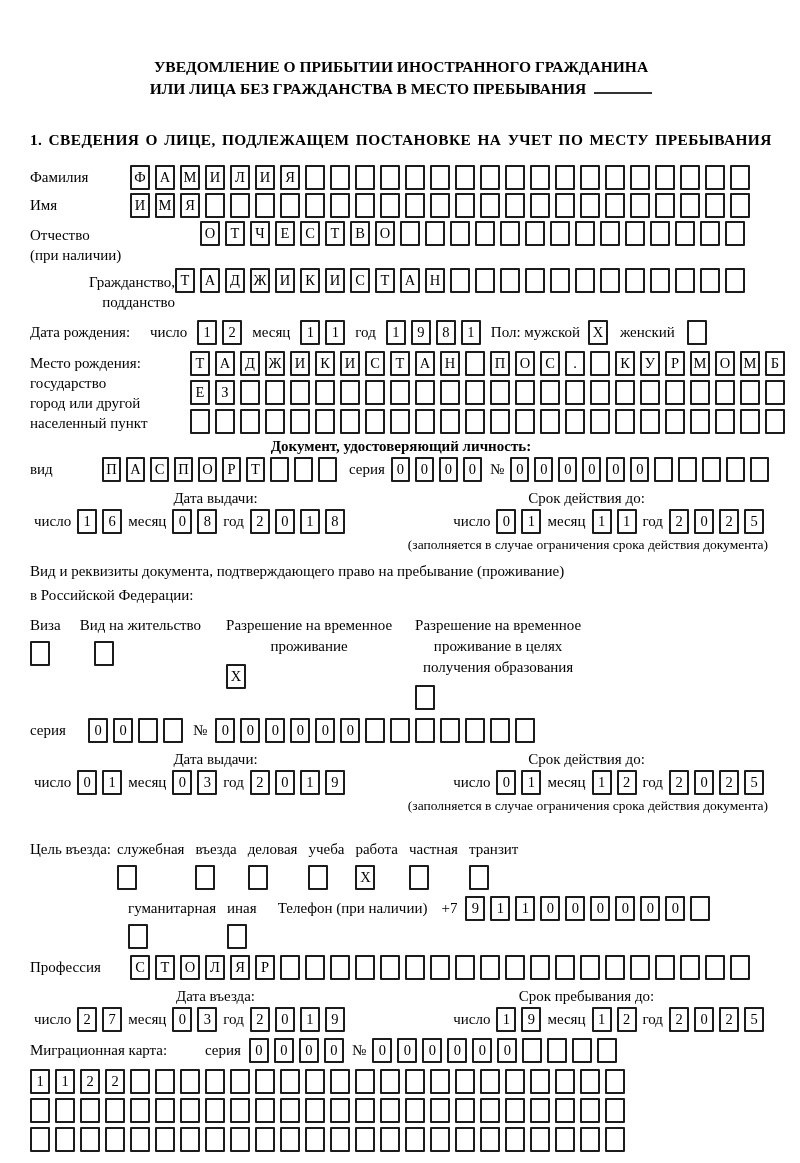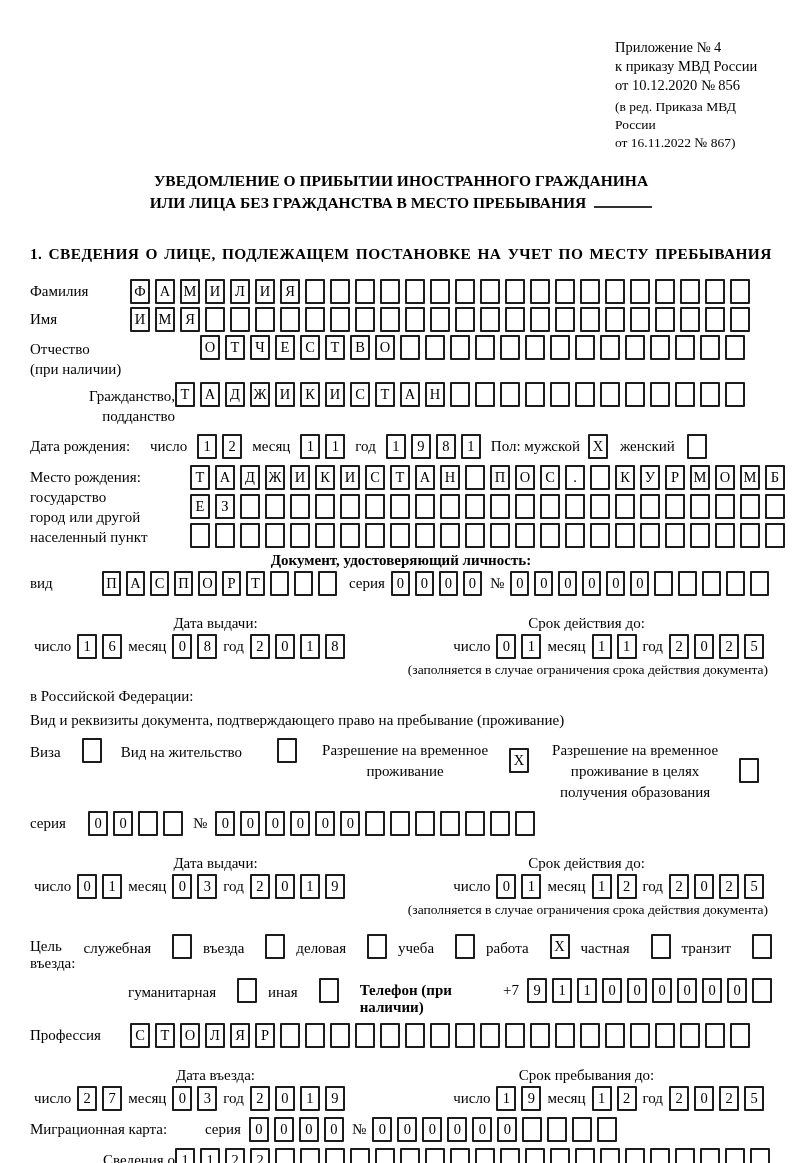--- a/index.html
+++ b/index.html
@@ -23,49 +23,40 @@
   .w100{width:100px;}.w145{width:145px;text-align:right;}.w170{width:170px;}.w160{width:160px;}
   .cells{display:inline-flex;gap:5px;align-items:center;flex:none;}
   .cell{box-sizing:border-box;flex:none;width:20px;min-width:20px;height:25px;border:2px solid #1c1c1c;
         display:inline-flex;align-items:center;justify-content:center;font-size:14.5px;line-height:1;
         background:#fff;border-radius:1px;}
   .tight .cell{width:19px;min-width:19px;}
   .mllbl{line-height:20px;}
   .stack{display:flex;flex-direction:column;gap:4px;}
 
   
-  .subhead{display:flex;margin-top:19px;align-items:flex-end;}
+  .subhead{display:flex;margin-top:8px;align-items:flex-end;}
   .subhead span{width:50%;text-align:center;}
   .daterow{display:flex;justify-content:space-between;margin-top:2px;padding:0 8px 0 4px;}
   .dgroup{display:inline-flex;align-items:center;gap:6px;}
   .dlbl{margin:0 2px;}
   .note{font-size:13.5px;text-align:right;margin-top:3px;padding-right:4px;}
 
   
   .optrow{display:flex;align-items:flex-start;margin-top:6px;flex-wrap:nowrap;}
-  .opt{display:inline-flex;align-items:center;gap:21px;margin-right:11px;}
+  .opt{display:inline-flex;align-items:flex-start;gap:7px;margin-right:11px;flex-direction:column;}
   .opt .olbl{padding-top:4px;white-space:nowrap;}
   .vlines{text-align:center;line-height:21px;padding-top:2px;}
   .centerb{font-weight:bold;text-align:center;margin-top:4px;}
   .intro{margin-top:6px;line-height:24px;}
 </style>
 </head>
 <body>
 
 <div class="page">
 
-  <div class="hdr">
-    <div>Приложение № 4</div>
-    <div>к приказу МВД России</div>
-    <div>от 10.12.2020 № 856</div>
-    <div class="sub">
-      <div>(в ред. Приказа МВД России</div>
-      <div>от 16.11.2022 № 867)</div>
-    </div>
-  </div>
 
   <div class="title">
     <div>УВЕДОМЛЕНИЕ О ПРИБЫТИИ ИНОСТРАННОГО ГРАЖДАНИНА</div>
     <div><span>ИЛИ ЛИЦА БЕЗ ГРАЖДАНСТВА В МЕСТО ПРЕБЫВАНИЯ</span><span class="t-underline"></span></div>
   </div>
 
   <div class="sec">1. СВЕДЕНИЯ О ЛИЦЕ, ПОДЛЕЖАЩЕМ ПОСТАНОВКЕ НА УЧЕТ ПО МЕСТУ ПРЕБЫВАНИЯ</div>
 
   <div class="frow" style="margin-top:16px;">
     <span class="lbl w100">Фамилия</span>
@@ -389,22 +380,22 @@
           <span class="cell">2</span>
           <span class="cell">0</span>
           <span class="cell">2</span>
           <span class="cell">5</span>
         </span>
     </span>
   </div>
   <div class="note">(заполняется в случае ограничения срока действия документа)</div>
 
   <div class="intro">
+    <div>Вид и реквизиты документа, подтверждающего право на пребывание (проживание)</div>
     <div>в Российской Федерации:</div>
-    <div>Вид и реквизиты документа, подтверждающего право на пребывание (проживание)</div>
   </div>
 
   <div class="optrow">
     <span class="opt">
       <span class="olbl">Виза</span>
       <span class="cells">
           <span class="cell"></span>
         </span>
     </span>
     <span class="opt" style="margin-left:8px;">
@@ -499,21 +490,21 @@
       <span class="cells">
           <span class="cell">2</span>
           <span class="cell">0</span>
           <span class="cell">2</span>
           <span class="cell">5</span>
         </span>
     </span>
   </div>
   <div class="note">(заполняется в случае ограничения срока действия документа)</div>
 
-  <div class="optrow" style="margin-top:16px;">
+  <div class="optrow" style="margin-top:23px;">
     <span class="olbl" style="margin-right:6px;padding-top:4px;">Цель въезда:</span>
     <span class="opt">
         <span class="olbl">служебная</span>
         <span class="cells">
           <span class="cell"></span>
         </span>
       </span>
     <span class="opt">
         <span class="olbl">въезда</span>
         <span class="cells">
@@ -558,21 +549,21 @@
         <span class="cells">
           <span class="cell"></span>
         </span>
       </span>
     <span class="opt">
         <span class="olbl">иная</span>
         <span class="cells">
           <span class="cell"></span>
         </span>
       </span>
-    <span class="olbl" style="margin:4px 14px 1px 10px;font-weight:bold;">Телефон (при наличии)</span>
+    <span class="olbl" style="margin:4px 14px 1px 10px;">Телефон (при наличии)</span>
     <span class="olbl" style="margin:4px 8px 0 0;">+7</span>
     <span class="cells">
         <span class="cell">9</span>
         <span class="cell">1</span>
         <span class="cell">1</span>
         <span class="cell">0</span>
         <span class="cell">0</span>
         <span class="cell">0</span>
         <span class="cell">0</span>
         <span class="cell">0</span>
@@ -675,26 +666,20 @@
         <span class="cell">0</span>
         <span class="cell">0</span>
         <span class="cell"></span>
         <span class="cell"></span>
         <span class="cell"></span>
         <span class="cell"></span>
       </span>
   </div>
 
   <div class="frow" style="margin-top:6px;">
-    <span class="lbl w145 mllbl" style="padding-top:2px;">
-      <div>Сведения о</div>
-      <div>законных</div>
-      <div>представителях</div>
-
-    </span>
     <span class="stack">
       <span class="cells">
           <span class="cell">1</span>
           <span class="cell">1</span>
           <span class="cell">2</span>
           <span class="cell">2</span>
           <span class="cell"></span>
           <span class="cell"></span>
           <span class="cell"></span>
           <span class="cell"></span>

